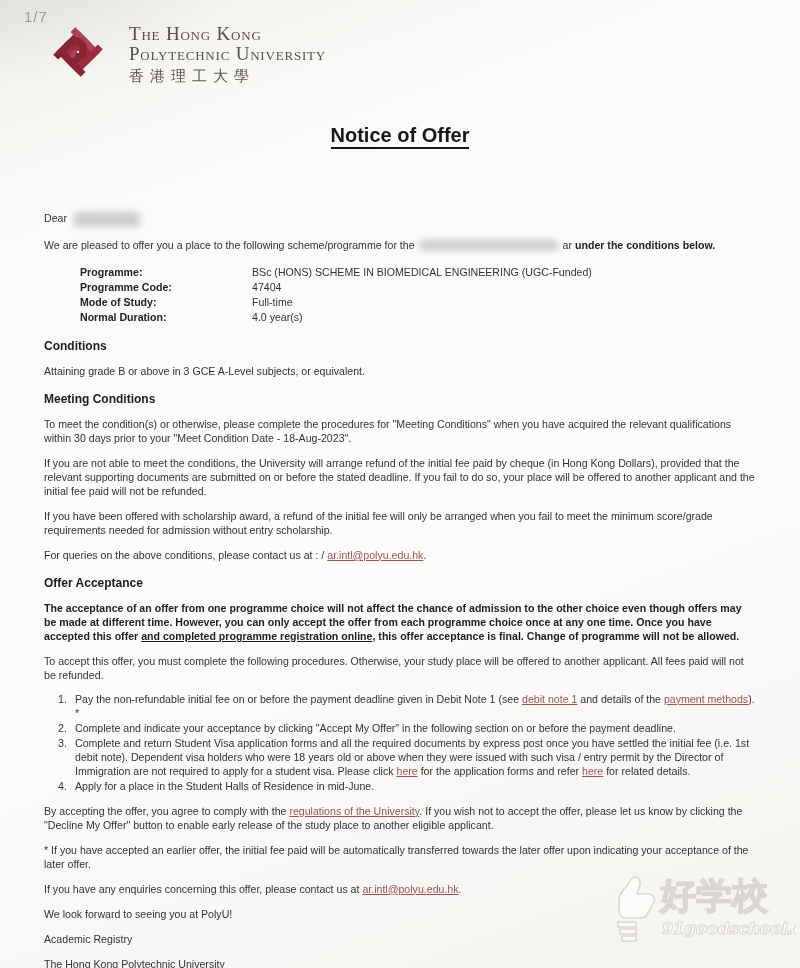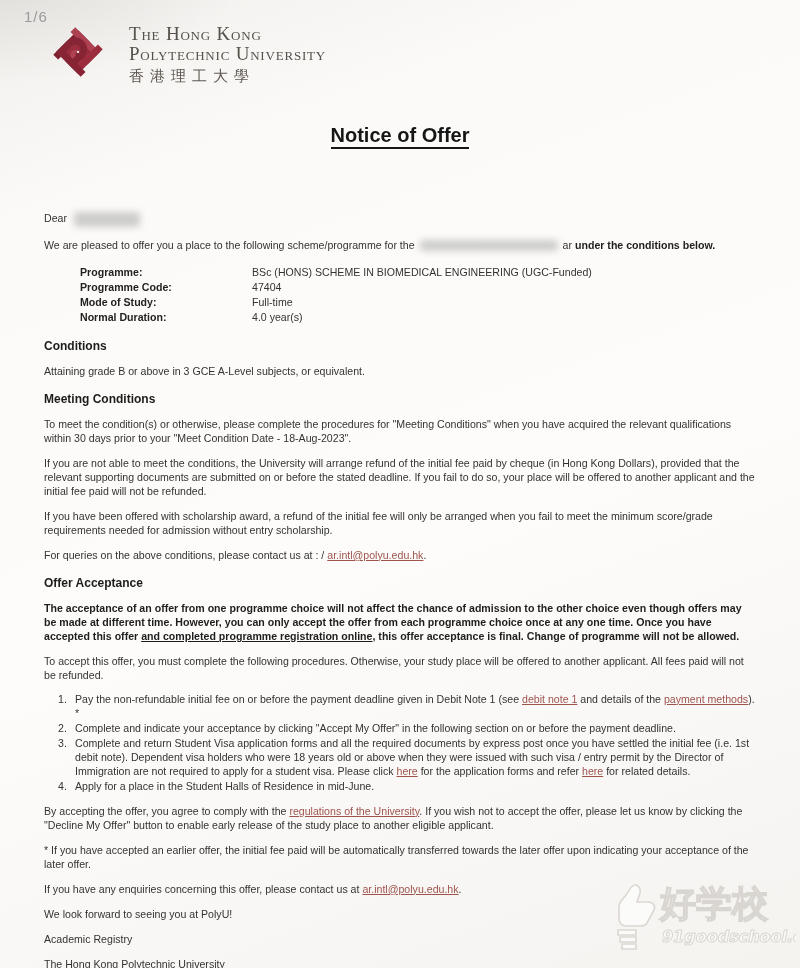--- a/index.html
+++ b/index.html
@@ -31,28 +31,28 @@
   h2{font-size:12px; margin:14px 0 0; color:#1c1c1c;}
   .bold-para{font-weight:bold; color:#1e1e1e;}
   .u{text-decoration:underline;}
   a.doc-link{color:#9e544d; text-decoration:underline; cursor:pointer;}
   .plist{margin:10px 0 0 14px;}
   .plist-item{display:flex; margin-top:1px;}
   .plist-item .num{width:17px; flex:0 0 auto; text-align:left;}
   .plist-item .txt{flex:1;}
   .closing-line{margin-top:12px;}
   .sig{margin-top:13px;}
-  .watermark{position:absolute; right:4px; bottom:10px;}
+  .watermark{position:absolute; right:4px; bottom:18px;}
 </style>
 </head>
 <body>
 
 <div class="page">
 
-  <div class="page-indicator">1/6</div>
+  <div class="page-indicator">1/7</div>
 
   <div class="doc-header">
     <span class="logo">
       <svg width="76" height="76" viewBox="0 0 100 100">
         <g fill="none" stroke-linecap="square" stroke-linejoin="miter">
           <g transform="rotate(45 50 50)">
             <path d="M34 71 V34 h16 a11 11 0 0 1 0 22 H34" stroke="#7e1f2e" stroke-width="9"></path>
           </g>
           <g transform="rotate(135 50 50)">
             <path d="M34 71 V34 h16 a11 11 0 0 1 0 22 H34" stroke="#b04052" stroke-width="9"></path>

